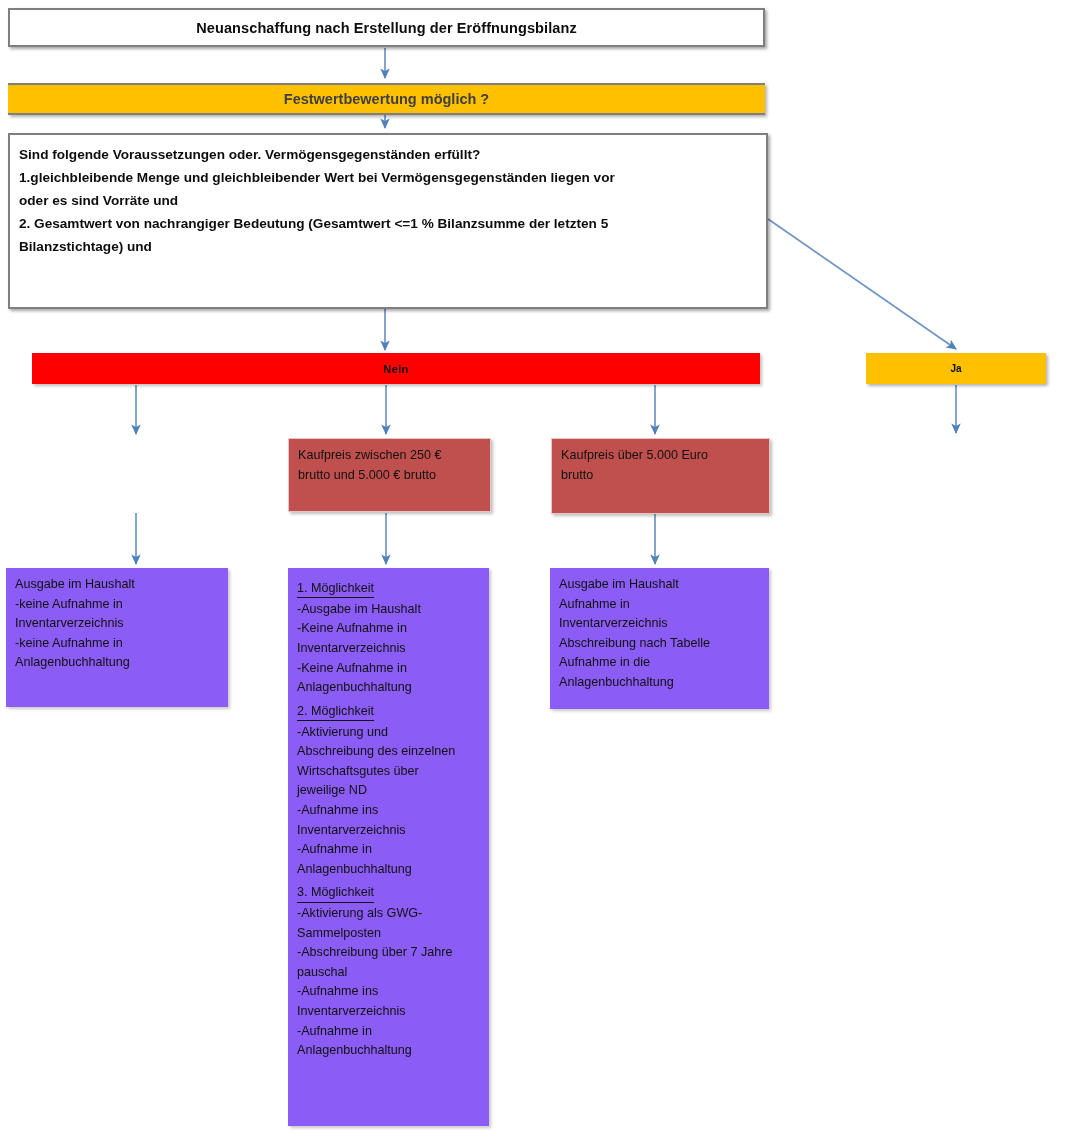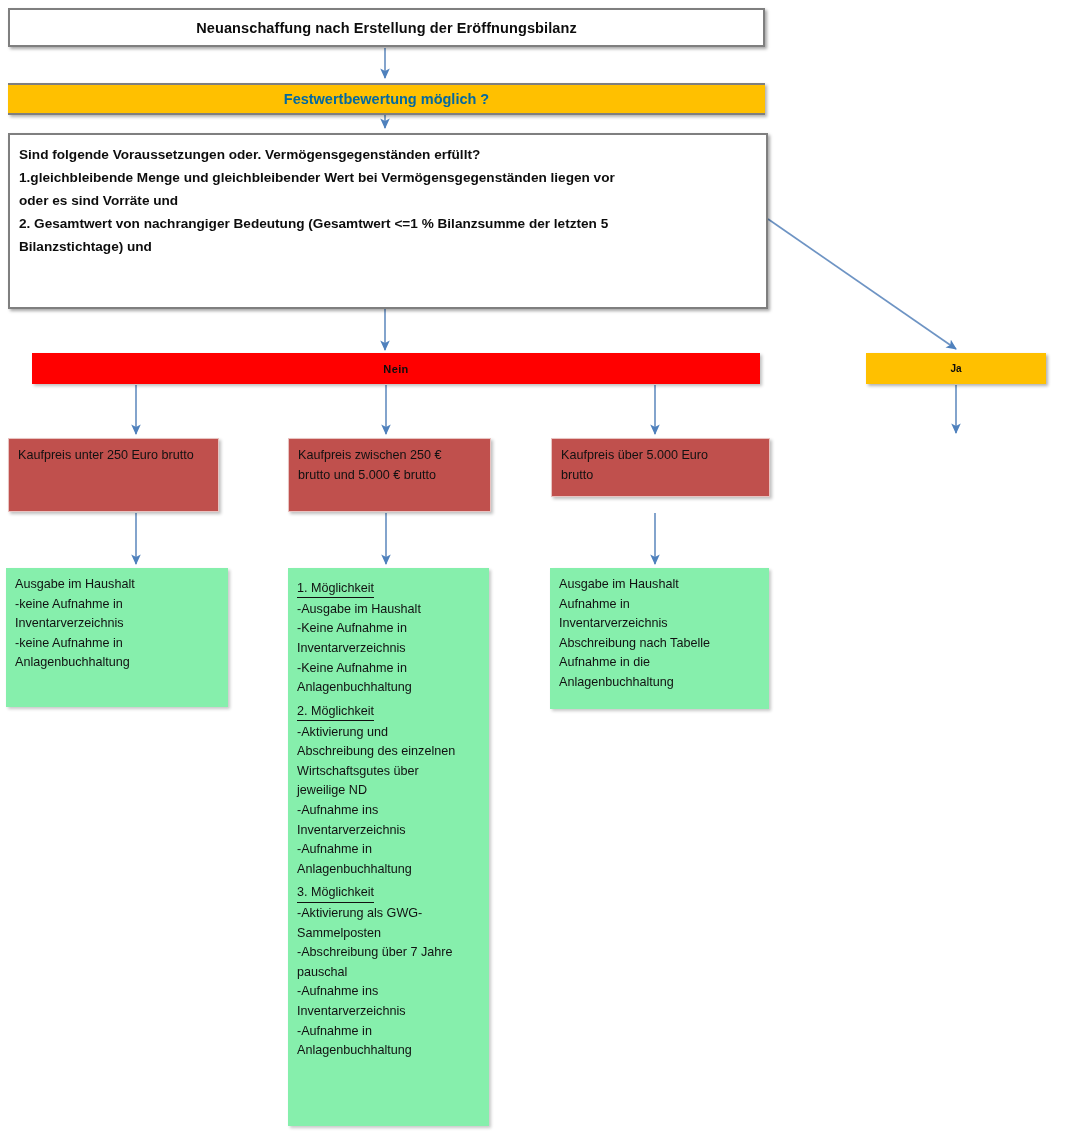--- a/index.html
+++ b/index.html
@@ -62,21 +62,21 @@
   .yellow-bar {
     display: flex;
     align-items: center;
     justify-content: center;
     border-top: 2px solid #7f7f7f;
     border-bottom: 2px solid #7f7f7f;
   }
   .yellow-bar .txt {
     font-size: 14.5px;
     font-weight: bold;
-    color: #0369a1;
+    color: #404040;
   }
   .decision-yes {
     display: flex;
     align-items: center;
     justify-content: center;
   }
   .decision-yes .txt {
     font-size: 10px;
     font-weight: bold;
     color: #0d0d0d;
@@ -113,21 +113,21 @@
     box-shadow: 2px 2px 3px rgba(0,0,0,0.25);
   }
   .price-box .line {
     font-size: 12.6px;
     color: #111111;
     line-height: 1.58;
     white-space: nowrap;
   }
   
   .action-box {
-    background: #86efac;
+    background: #8b5cf6;
     padding: 7px 8px 7px 9px;
     box-shadow: 2px 2px 3px rgba(0,0,0,0.22);
   }
   .action-box .line {
     font-size: 12.6px;
     color: #111111;
     line-height: 1.555;
     white-space: nowrap;
   }
   .action-box .line.heading {
@@ -187,30 +187,27 @@
   </div>
 
   <div class="node decision-no" style="left:14px; top:353px; width:728px; height:31px;margin-left:18px;">
     <span class="txt">Nein</span>
   </div>
 
   <div class="node yellow decision-yes" style="left:866px; top:353px; width:180px; height:31px;">
     <span class="txt">Ja</span>
   </div>
 
-  <div class="node price-box" style="left:8px; top:438px; width:211px; height:74px;">
-    <div class="line">Kaufpreis unter 250 Euro brutto</div>
-  </div>
 
   <div class="node price-box" style="left:288px; top:438px; width:203px; height:74px;">
     <div class="line">Kaufpreis  zwischen 250 €</div>
     <div class="line">brutto und 5.000 € brutto</div>
   </div>
 
-  <div class="node price-box" style="left:551px; top:438px; width:219px; height:59px;">
+  <div class="node price-box" style="left:551px; top:438px; width:219px; height:76px;">
     <div class="line">Kaufpreis über 5.000 Euro</div>
     <div class="line">brutto</div>
   </div>
 
   <div class="node action-box" style="left:6px; top:568px; width:222px; height:139px;">
     <div class="line">Ausgabe im Haushalt</div>
     <div class="line">-keine Aufnahme in</div>
     <div class="line">Inventarverzeichnis</div>
     <div class="line">-keine Aufnahme in</div>
     <div class="line">Anlagenbuchhaltung</div>

